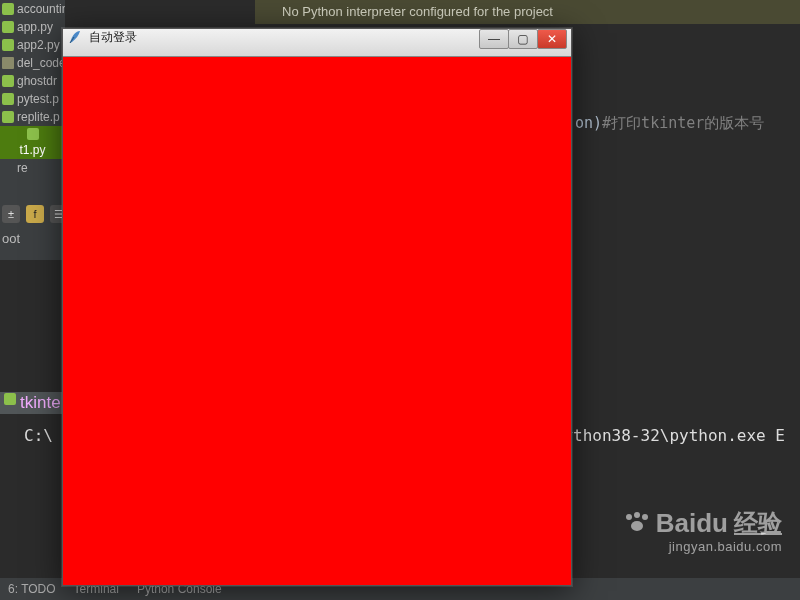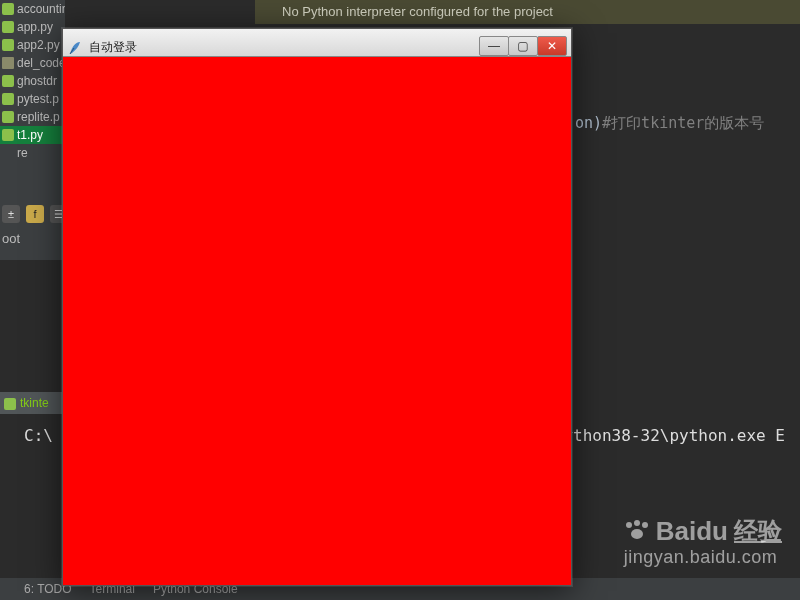--- a/index.html
+++ b/index.html
@@ -20,21 +20,21 @@
   }
   .file-tree {
     position: absolute; left: 0; top: 0; width: 65px; height: 260px;
     background: #3c3f41; font-size: 12px;
   }
   .file-item {
     display: flex; align-items: center; gap: 3px;
     padding: 2px 2px; white-space: nowrap; overflow: hidden;
     color: #bbb;
   }
-  .file-item.sel { background: #15803d; color: #fff; }
+  .file-item.sel { background: #4d7c0f; color: #fff; flex-direction: column; }
   .fi-icon { width: 12px; height: 12px; display: inline-block; flex-shrink: 0; }
   .fi-py { background: #8cc04b; border-radius: 2px; }
   .fi-folder { background: #8a8a6a; border-radius: 1px; }
   .left-gutter {
     position: absolute; left: 0; top: 205px; width: 65px;
     display: flex; flex-direction: column; gap: 6px; align-items: flex-start;
     padding-left: 2px;
   }
   .gutter-row { display: flex; gap: 6px; align-items: center; }
   .gutter-b {
@@ -50,48 +50,48 @@
   }
   .code-fragments .comment { color: #808080; }
   .code-fragments .hl1 { background: rgba(120,110,40,0.5); }
   .code-fragments .hl2 { background: rgba(120,110,40,0.5); }
   .code-line { white-space: nowrap; margin-top: 44px; }
   .spacer { height: 52px; }
   .tab-bar {
     position: absolute; left: 0; top: 392px; width: 70px; height: 22px;
     background: #515658; display: flex; align-items: center; padding: 0 4px;
   }
-  .tab-py { color: #84cc16; font-size: 12px; display:flex; align-items:flex-end; gap:4px;}
+  .tab-py { color: #f0abfc; font-size: 17px; display:flex; align-items:flex-start; gap:4px;}
   .console {
     position: absolute; left: 0; top: 416px; right: 0; height: 160px;
     background: #2b2b2b; font-family: Consolas, monospace;
     font-size: 16px; color: #ddd; padding: 10px 14px 10px 24px;
   }
   .console-left {
     position:absolute; left:0; top:416px; width:22px; height:160px;
     background:#3c3f41;
   }
   .status-bar {
     position: absolute; left: 0; bottom: 0; right: 0; height: 22px;
     background: #3c3f41; color: #aaa; font-size: 12px;
-    display: flex; align-items: center; gap: 18px; padding: 0 24px;
+    display: flex; align-items: center; gap: 18px; padding: 0 8px;
   }
   
   .win {
     position: absolute; left: 62px; top: 28px;
     width: 510px; height: 558px;
     background: #fff;
     border: 1px solid #555;
     box-shadow: 0 5px 30px rgba(0,0,0,0.6), 0 0 0 1px rgba(255,255,255,0.15);
   }
   .titlebar {
     height: 28px;
     background: linear-gradient(#f2f2f2, #d8d8d8);
     border-bottom: 1px solid #888;
-    display: flex; align-items: flex-end; padding: 0 4px;
+    display: flex; align-items: flex-start; padding: 0 4px;
   }
   .tk-icon {
     width: 16px; height: 16px; margin-right: 6px;
     display:inline-flex; align-items:center; justify-content:center;
   }
   .tk-icon svg { width:16px; height:16px; }
   .title-text { font-size: 12px; color: #222; flex: 1; }
   .win-btns { display: flex; gap: 0; }
   .win-btn {
     width: 30px; height: 20px;
@@ -101,28 +101,28 @@
     display:flex; align-items:center; justify-content:center;
     color:#333; font-size:12px;
   }
   .win-btn.close { background: linear-gradient(#ef5a4a,#c93a2a); color:#fff; }
   .win-client {
     height: calc(100% - 28px);
     background: #ff0000;
   }
   
   .watermark {
-    position: absolute; right: 18px; bottom: 32px;
-    color: rgba(255,255,255,0.55); 
+    position: absolute; right: 18px; bottom: 46px;
+    color: rgba(255,255,255,0.55); text-align: right;
     font-family: Arial, sans-serif;
     pointer-events:none;
   }
   .wm-top { font-size: 26px; font-weight: bold; display:flex; align-items:center; gap:6px; justify-content:flex-end;}
   .wm-top .cn { font-size: 24px; text-decoration: underline; }
-  .wm-sub { font-size: 18px; letter-spacing: 0.5px; }
+  .wm-sub { font-size: 13px; letter-spacing: 0.5px; }
   .paw { width:26px; height:22px; position:relative; }
   .paw span{ position:absolute; background:rgba(255,255,255,0.55); border-radius:50%; }
   .paw .p1{ width:6px;height:6px; left:2px; top:2px;}
   .paw .p2{ width:6px;height:6px; left:10px; top:0;}
   .paw .p3{ width:6px;height:6px; left:18px; top:2px;}
   .paw .p4{ width:12px;height:10px; left:7px; top:9px;}
 </style>
 </head>
 <body>
 

